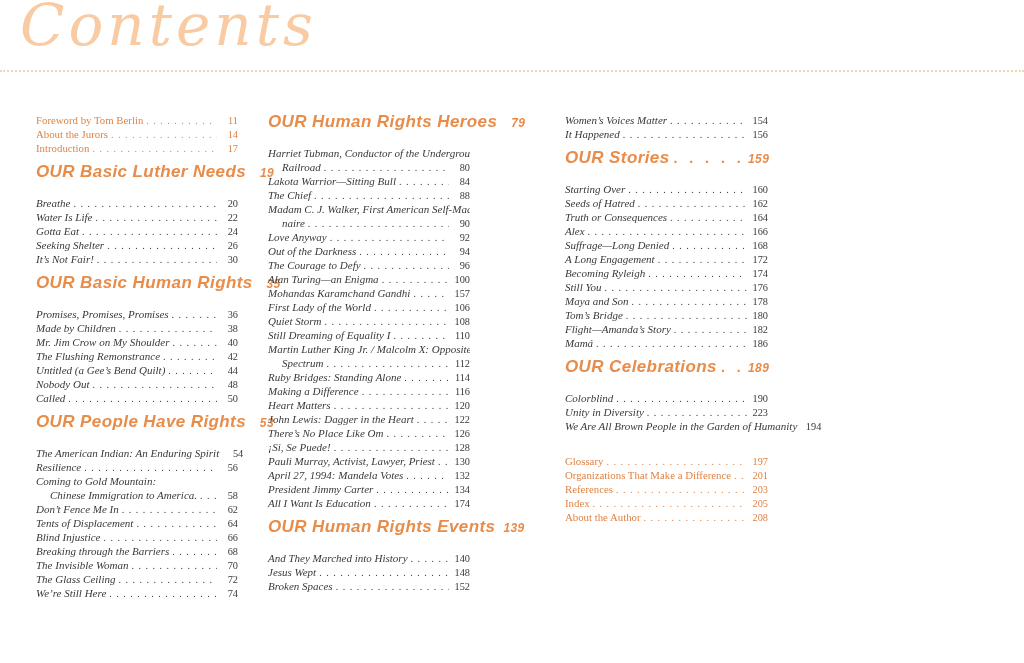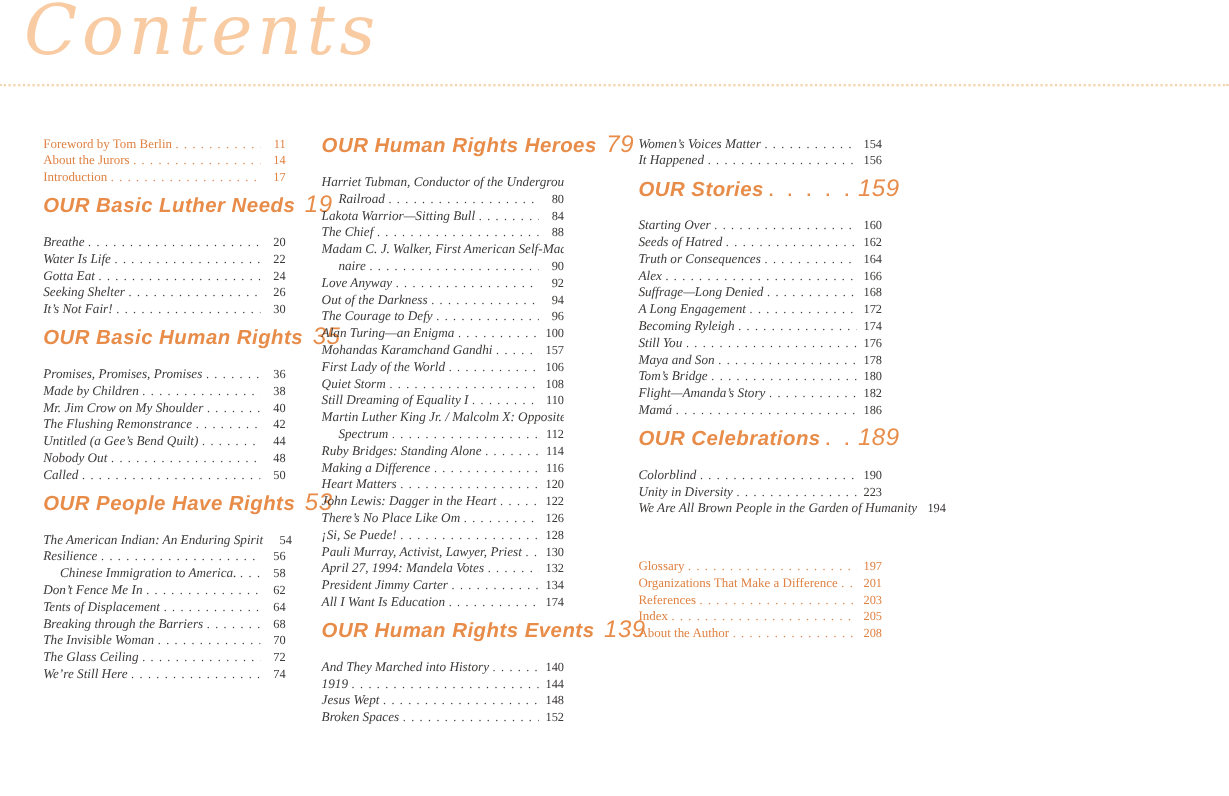--- a/index.html
+++ b/index.html
@@ -19,21 +19,21 @@
     font-family:"DejaVu Serif", serif;font-style:italic;font-weight:400;
     font-size:58px;line-height:1.15;color:var(--peach);letter-spacing:4px;
   }
   .rule{
     position:absolute;left:0;right:0;top:70px;height:0;
     border-top:2px dotted #F3D6B2;
   }
   .col{position:absolute;top:113px;width:202px;}
   #col1{left:36px;}
   #col2{left:268px;}
-  #col3{left:532px;width:203px;}
+  #col3{left:565px;width:203px;}
 
   .row{
     display:flex;align-items:baseline;height:14px;line-height:14px;
     font-style:italic;font-size:11px;color:var(--ink);
   }
   .row .label{white-space:nowrap;}
   .row .dots{flex:1 1 auto;overflow:hidden;margin:0 3px 0 3px;}
   .row .dots::after{
     content:". . . . . . . . . . . . . . . . . . . . . . . . . . . . . . . . . . . . . . . . . . . . . . . . . . . . . . . . . . . . . . . . . . . . . . . .";
     white-space:nowrap;font-style:normal;font-size:10px;letter-spacing:1px;
@@ -52,23 +52,23 @@
     font-family:"Liberation Sans", sans-serif;font-style:italic;font-weight:700;
     font-size:17px;letter-spacing:0.4px;color:var(--accent);
   }
   .col > .section-row:first-child{margin-top:0;}
   .section-row .dots{margin:0 4px;}
   .section-row .dots::after{
     content:". . . . . . . . . . . . . . . . . . . . . . . . . . . . . . . . . . . . . . . .";
     white-space:nowrap;font-style:normal;font-size:14px;letter-spacing:4px;
   }
   .section-row .pg{
-    font-style:italic;font-size:20px;font-weight:400;color:var(--accent);min-width:20px;
-  }
-  .block.back-matter{margin-top:34px;}
+    font-style:italic;font-size:12px;font-weight:700;color:var(--accent);min-width:20px;
+  }
+  .block.back-matter{margin-top:21px;}
 </style>
 </head>
 <body>
 
 <h1 class="title">Contents</h1>
 <div class="rule"></div>
 
 <div class="col" id="col1">
     <div class="block front-matter">
       <div class="row matter">
@@ -170,36 +170,44 @@
       <div class="row ">
         <span class="label">The American Indian: An Enduring Spirit</span>
         <span class="dots"></span>
         <span class="pg">54</span>
       </div>
       <div class="row ">
         <span class="label">Resilience</span>
         <span class="dots"></span>
         <span class="pg">56</span>
       </div>
+      <div class="row nolead ">
+        <span class="label">Coming to Gold Mountain:</span>
+      </div>
       <div class="row cont ">
         <span class="label">Chinese Immigration to America.</span>
         <span class="dots"></span>
         <span class="pg">58</span>
       </div>
       <div class="row ">
         <span class="label">Don’t Fence Me In</span>
         <span class="dots"></span>
         <span class="pg">62</span>
       </div>
       <div class="row ">
         <span class="label">Tents of Displacement</span>
         <span class="dots"></span>
         <span class="pg">64</span>
       </div>
       <div class="row ">
+        <span class="label">Blind Injustice</span>
+        <span class="dots"></span>
+        <span class="pg">66</span>
+      </div>
+      <div class="row ">
         <span class="label">Breaking through the Barriers</span>
         <span class="dots"></span>
         <span class="pg">68</span>
       </div>
       <div class="row ">
         <span class="label">The Invisible Woman</span>
         <span class="dots"></span>
         <span class="pg">70</span>
       </div>
       <div class="row ">
@@ -349,25 +357,20 @@
     <div class="row section-row">
       <span class="label">OUR Human Rights Events</span>
       <span class="dots"></span>
       <span class="pg">139</span>
     </div>
     <div class="block entries">
       <div class="row ">
         <span class="label">And They Marched into History</span>
         <span class="dots"></span>
         <span class="pg">140</span>
-      </div>
-      <div class="row ">
-        <span class="label">1919</span>
-        <span class="dots"></span>
-        <span class="pg">144</span>
       </div>
       <div class="row ">
         <span class="label">Jesus Wept</span>
         <span class="dots"></span>
         <span class="pg">148</span>
       </div>
       <div class="row ">
         <span class="label">Broken Spaces</span>
         <span class="dots"></span>
         <span class="pg">152</span>

